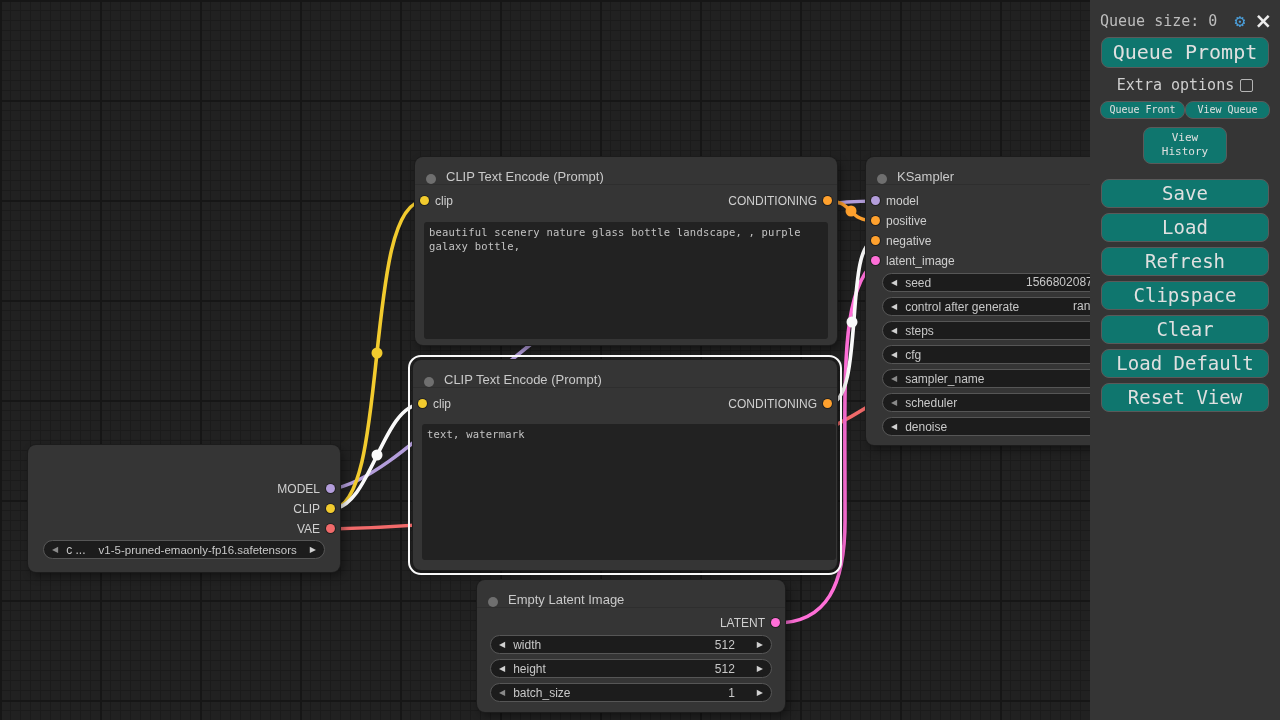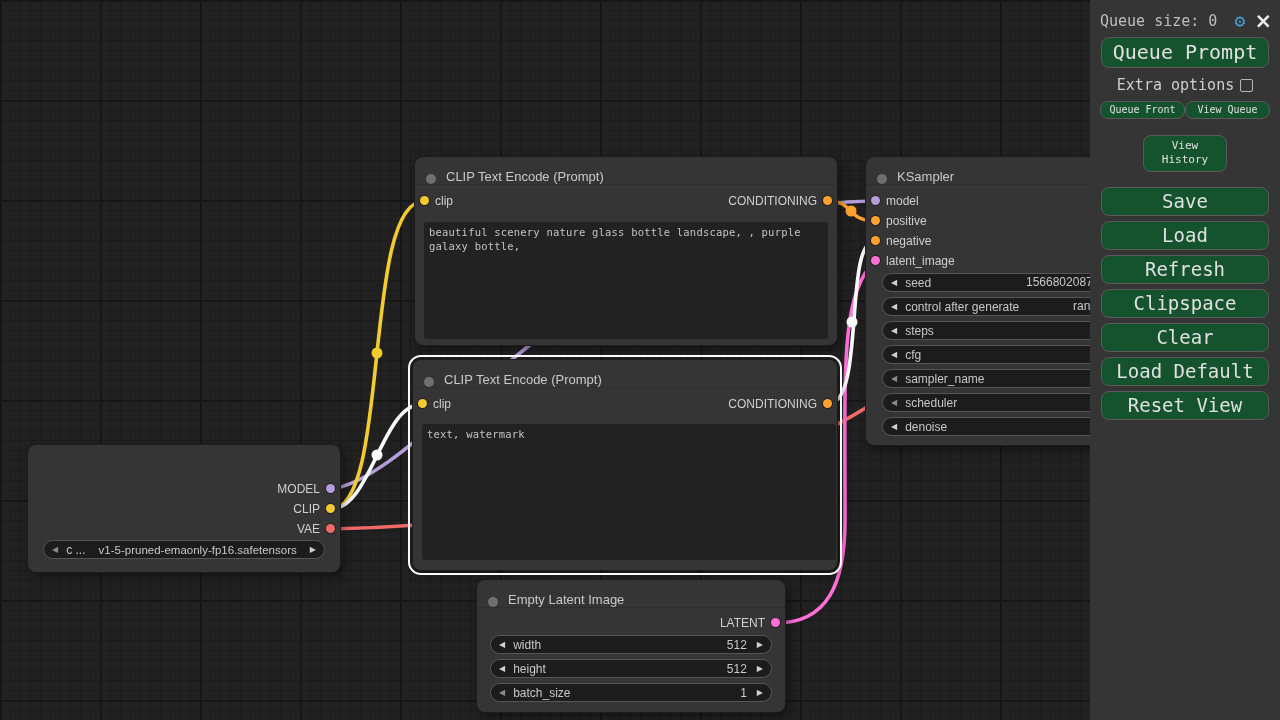--- a/index.html
+++ b/index.html
@@ -36,46 +36,46 @@
   .widget {
     position:absolute; height:19px; background:#1c1c1c; border:1px solid #565656;
     border-radius:10px; display:flex; align-items:center; font-size:12px; color:#c8c8c8; white-space:nowrap;
   }
   .w-arrow { font-family:"DejaVu Sans", sans-serif; font-size:8px; color:#d0d0d0; flex:none; }
   .w-arrow.dim { color:#8a8a8a; }
   .w-arrow.left { margin-left:8px; }
   .w-arrow.right { margin-right:8px; }
   .w-label { margin-left:8px; }
   .w-spacer { flex:1; }
-  .w-value { margin-right:10px; }
+  .w-value { margin-right:22px; }
   .w-value-center { flex:1; text-align:center; font-size:11.5px; }
   .w-abs-value { position:absolute; font-size:12px; color:#c8c8c8; }
 
   .nta {
     position:absolute; background:#222222; border-radius:3px; color:#c3c3c3;
     font:10.5px/1.32 "DejaVu Sans Mono", monospace; padding:4px 5px;
     white-space:pre-wrap; word-break:break-word; letter-spacing:.2px;
   }
 
   .sidebar {
     position:absolute; left:1090px; top:0; width:190px; height:720px; background:#353535;
     z-index:10; font-family:"DejaVu Sans Mono", monospace;
   }
   .queue-row { display:flex; align-items:center; padding:12px 8px 0 10px; }
   .queue-size { color:#bdbdbd; font-size:15px; flex:1; white-space:nowrap; }
   .gear { color:#4a9eda; font-size:18px; line-height:16px; cursor:pointer; }
   .close-x { color:#ededed; font-size:21px; line-height:16px; font-weight:bold; margin-left:9px; cursor:pointer; font-family:"DejaVu Sans",sans-serif; }
   .btn {
-    display:block; background:#14532d; border:1px solid #5a5a5a; border-radius:8px;
+    display:block; background:#0f766e; border:1px solid #5a5a5a; border-radius:8px;
     color:#e0e0e0; text-align:center; font-family:inherit; cursor:pointer;
   }
   .btn-queue-prompt { width:168px; height:31px; margin:7px auto 0; font-size:20px; line-height:29px; }
   .extra-row { display:flex; align-items:center; justify-content:center; margin-top:8px; color:#cfcfcf; font-size:15px; }
   .checkbox { width:13px; height:13px; border:1.5px solid #b5b5b5; border-radius:2px; margin-left:6px; cursor:pointer; }
-  .small-row { display:flex; margin:7px 10px 16px; }
+  .small-row { display:flex; margin:7px 10px 8px; }
   .btn-small { flex:1; height:18px; font-size:10px; line-height:16px; }
   .btn-history { width:84px; margin:3px auto 0; font-size:11px; line-height:1.3; padding:3px 0; }
   .btn-big { width:168px; height:29px; margin:5px auto 0; font-size:19px; line-height:27px; }
   .btn-big.first { margin-top:15px; }
 </style>
 </head>
 <body>
 
 <div class="canvas">
   <svg class="links" width="1280" height="720">

